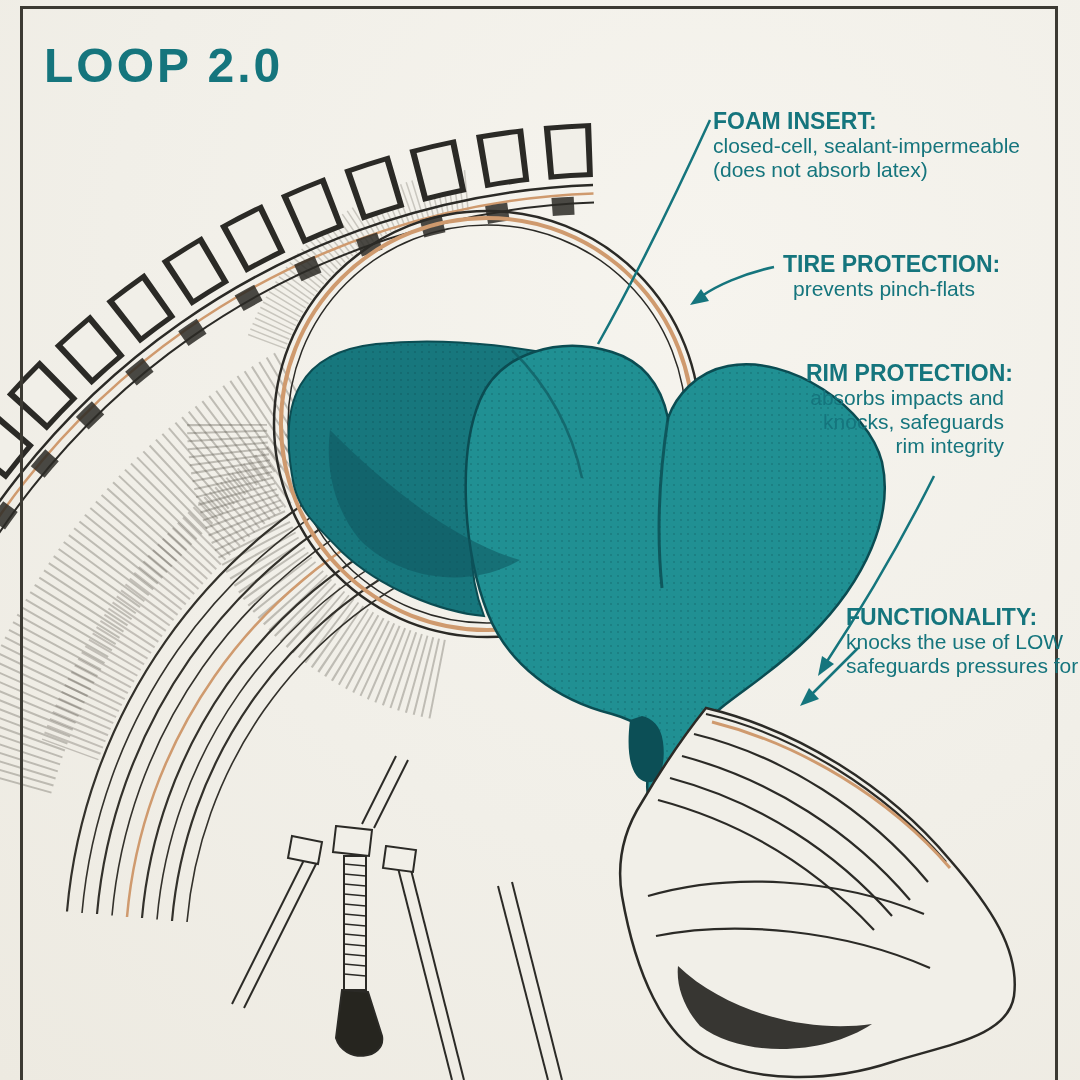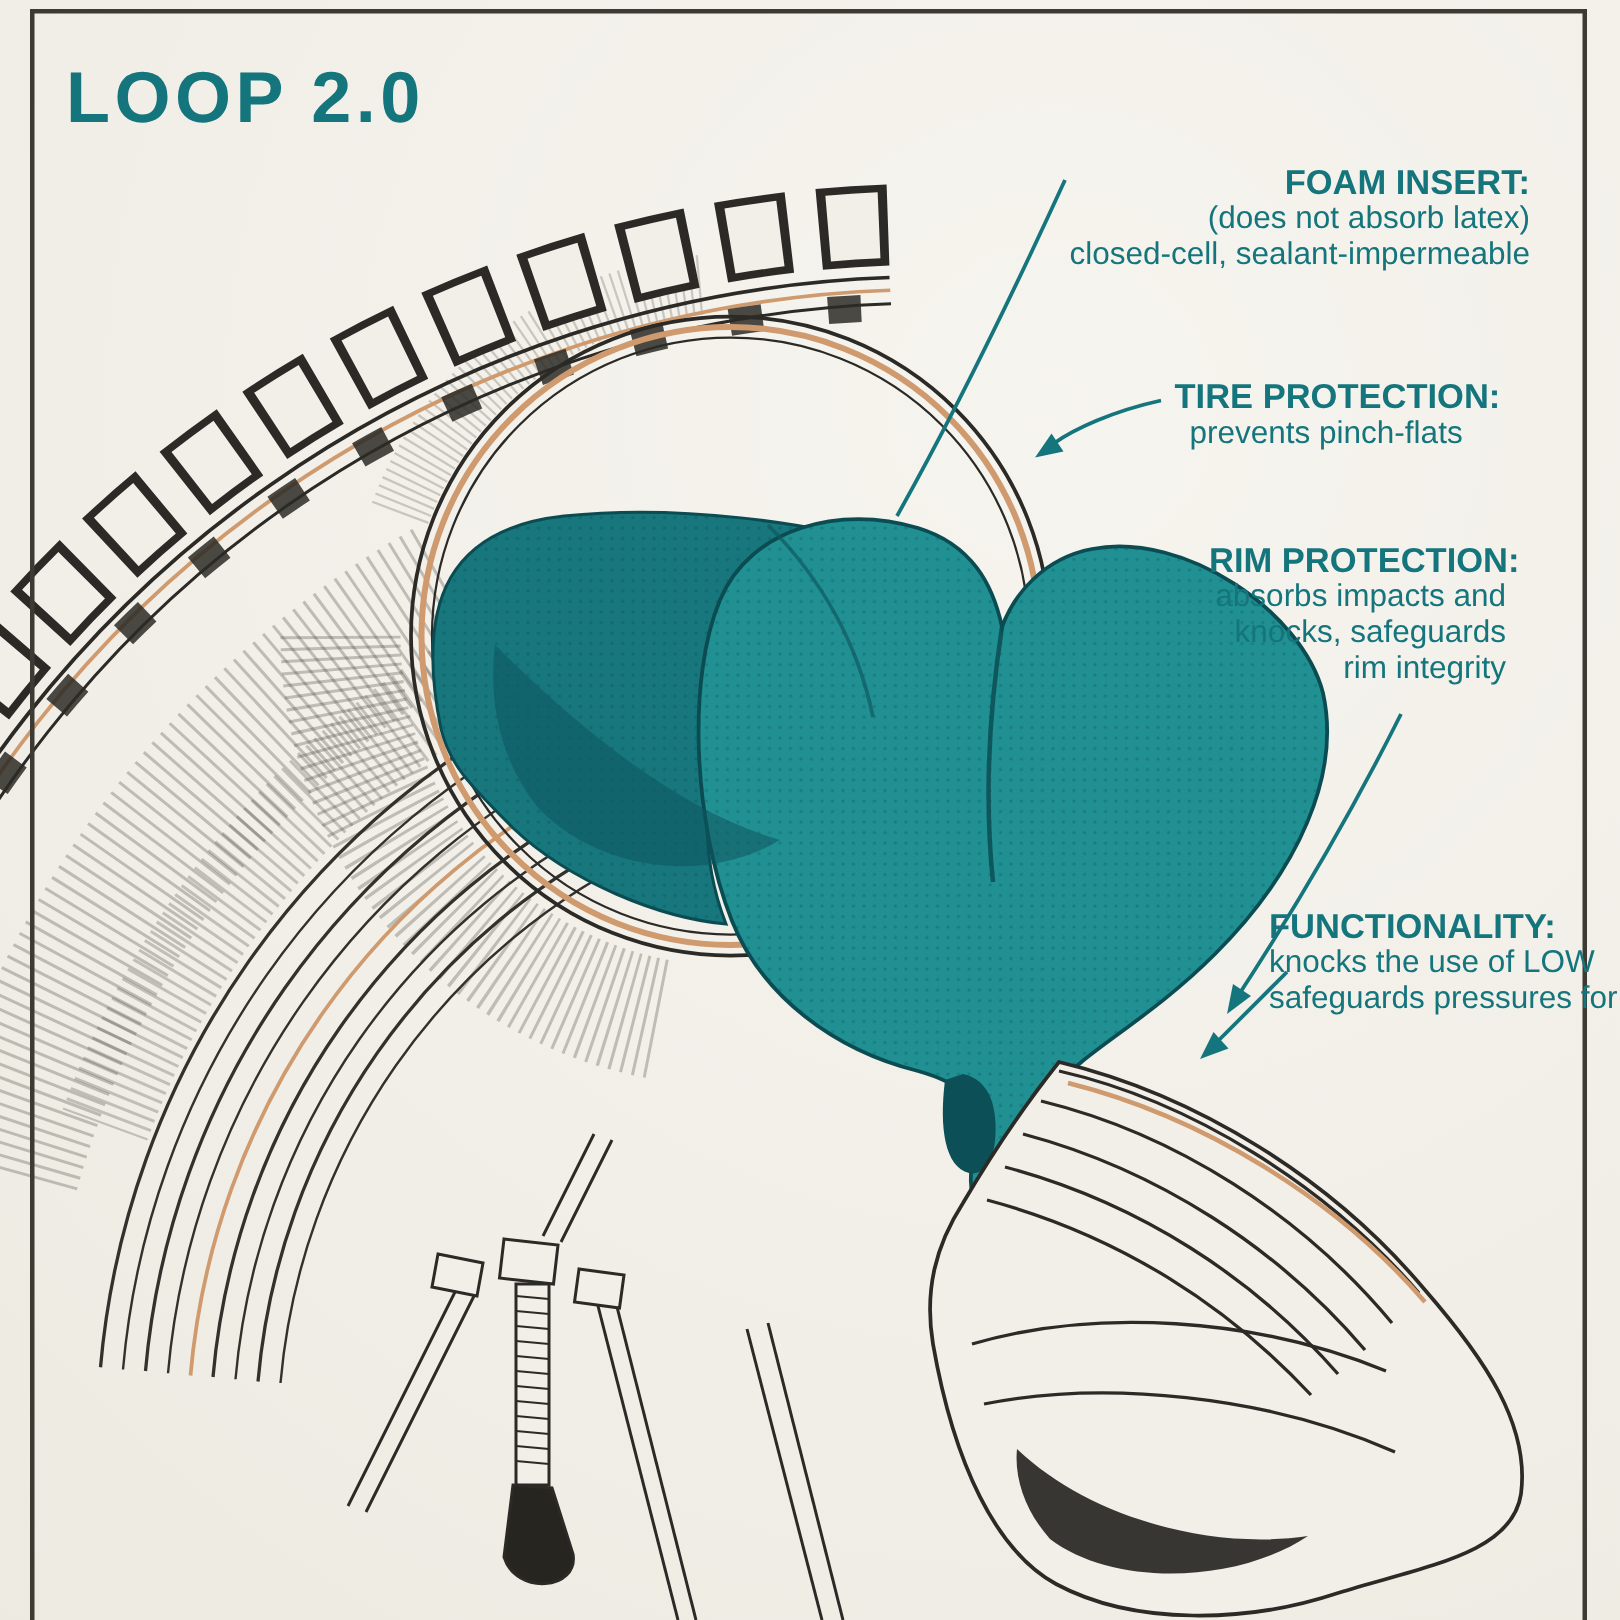--- a/index.html
+++ b/index.html
@@ -14,21 +14,21 @@
   }
   svg.illo{position:absolute;left:0;top:0;width:1080px;height:1080px;}
   .title{
     position:absolute;left:44px;top:38px;margin:0;
     font-size:48px;font-weight:700;letter-spacing:3px;
     color:var(--accent,#1a7e85);
   }
   .ann{position:absolute;color:var(--accent,#15717a);}
   .ann-title{font-weight:700;font-size:23px;line-height:26px;white-space:nowrap;}
   .ann-line{font-size:21px;line-height:24px;white-space:nowrap;}
-  .ann-foam{left:713px;top:108px;text-align:right;}
+  .ann-foam{left:713px;top:108px;}
   .ann-tire{left:783px;top:251px;}
   .ann-tire .ann-line{padding-left:10px;}
   .ann-rim{left:806px;top:360px;width:198px;text-align:right;}
   .ann-func{left:846px;top:604px;}
 </style>
 </head>
 <body>
 
 <div class="canvas">
 
@@ -143,22 +143,22 @@
       <polygon points="800,706 809,688 819,699"></polygon>
     </g>
   </svg>
 
   <div class="frame"></div>
 
   <h1 class="title">LOOP 2.0</h1>
 
   <div class="ann ann-foam">
     <div class="ann-title">FOAM INSERT:</div>
+    <div class="ann-line">closed-cell, sealant-impermeable</div>
     <div class="ann-line">(does not absorb latex)</div>
-    <div class="ann-line">closed-cell, sealant-impermeable</div>
   </div>
 
   <div class="ann ann-rim">
     <div class="ann-title">RIM PROTECTION:</div>
     <div class="ann-line">absorbs impacts and</div>
     <div class="ann-line">knocks, safeguards</div>
     <div class="ann-line">rim integrity</div>
   </div>
 
   <div class="ann ann-tire">

